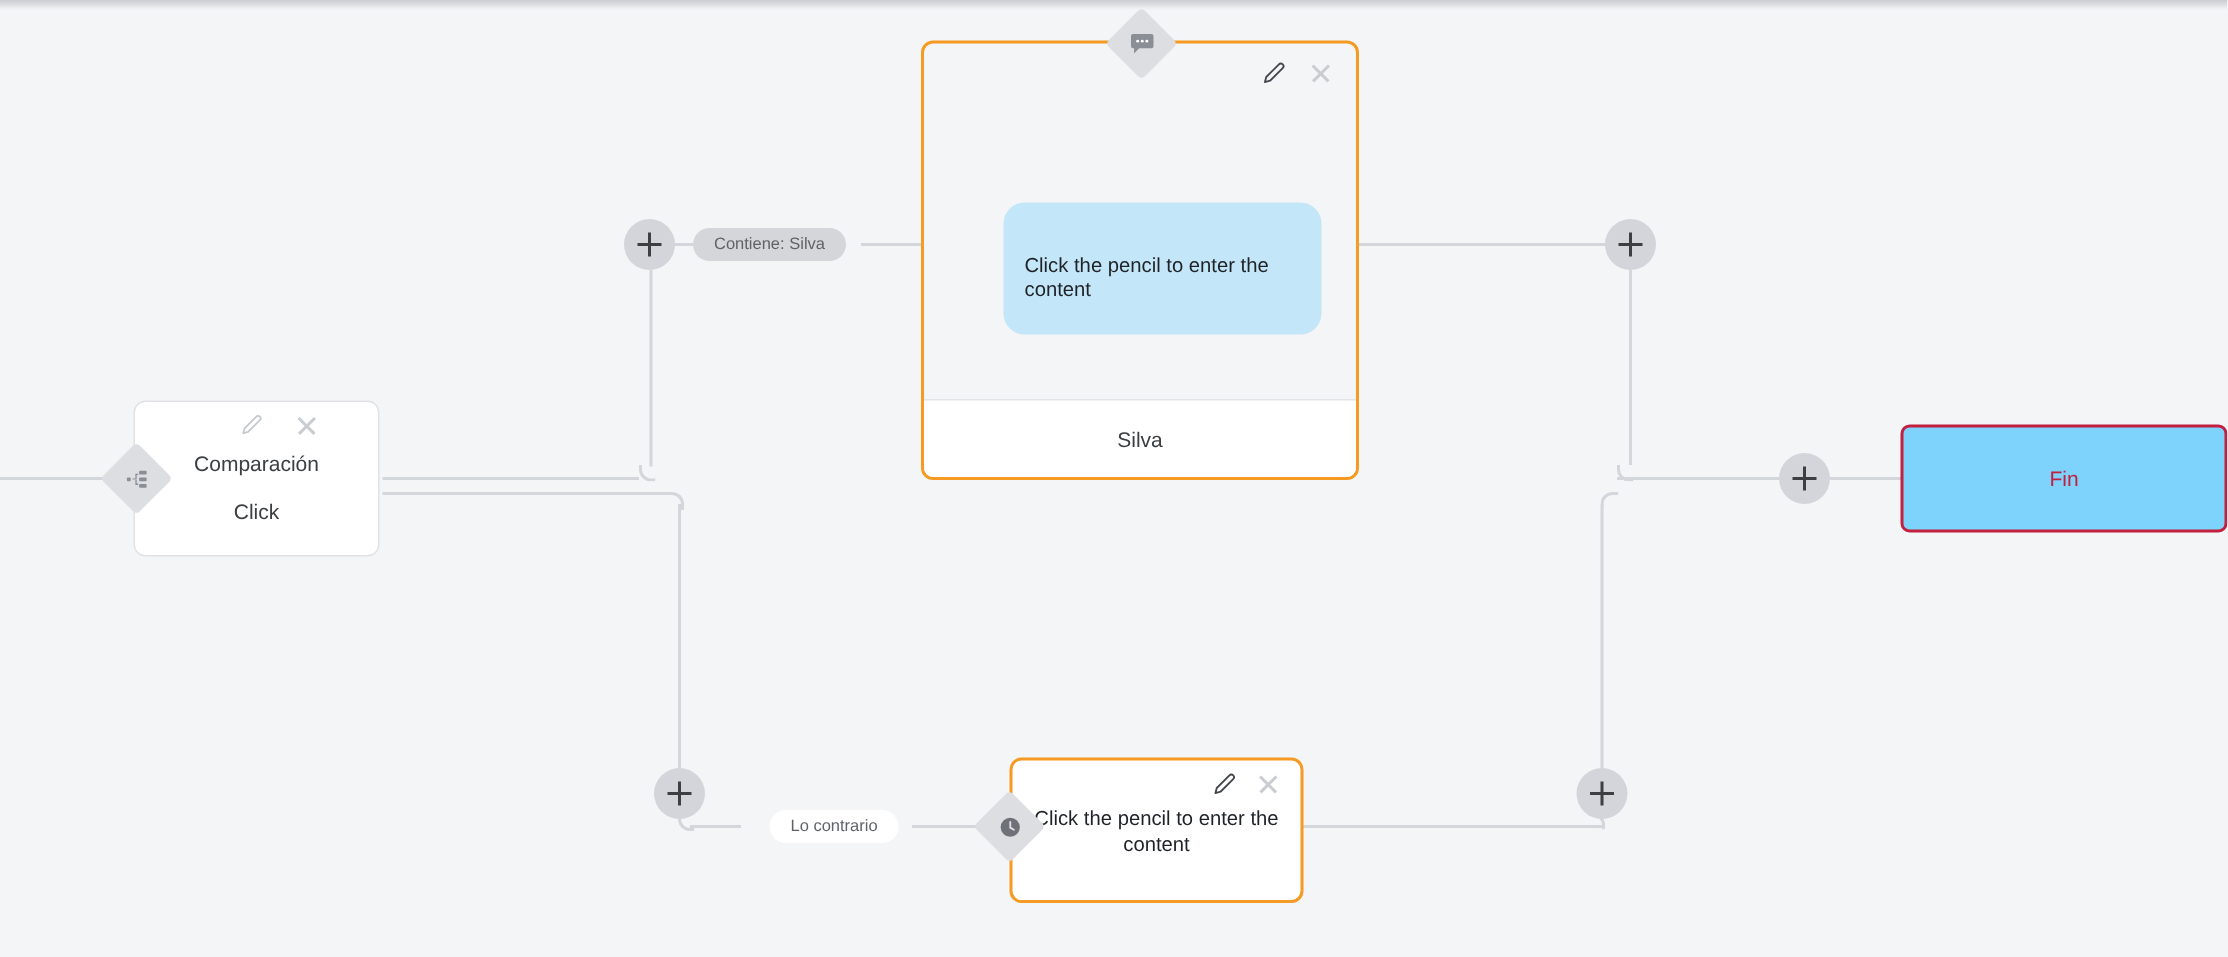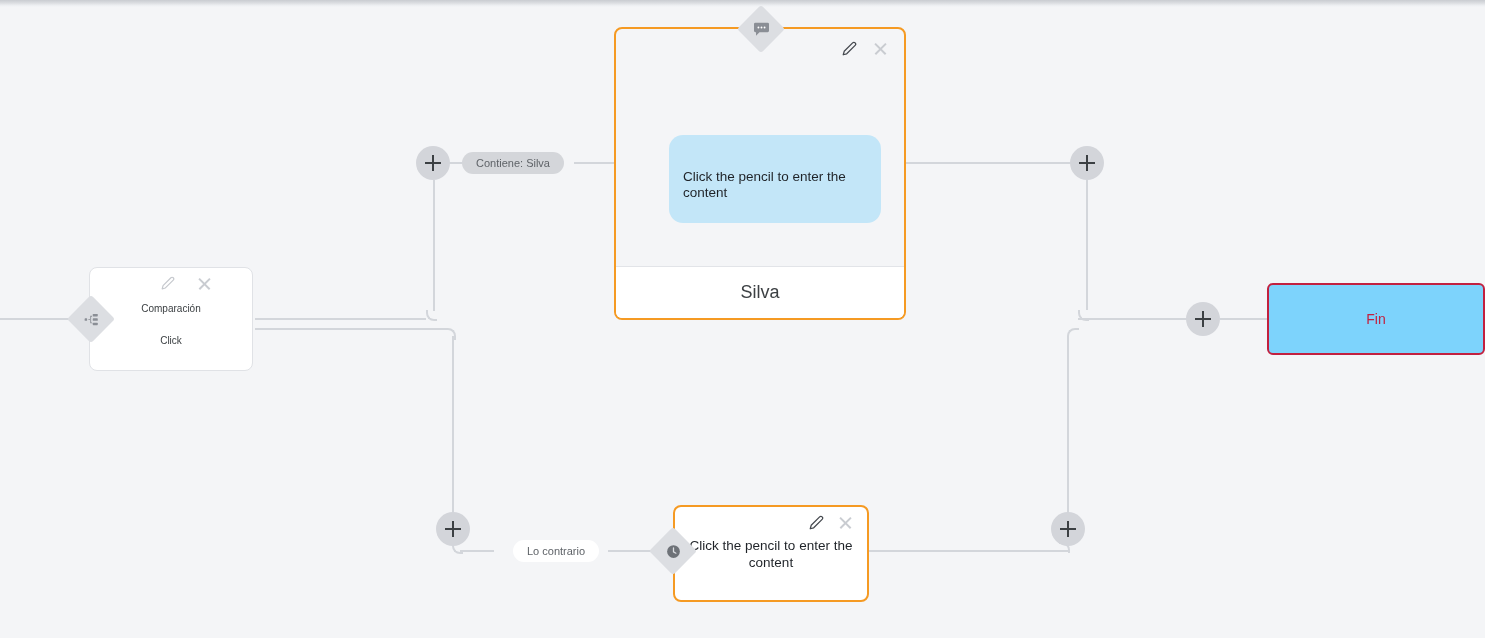--- a/index.html
+++ b/index.html
@@ -125,21 +125,21 @@
     line-height: 16px;
     color: #1f2328;
   }
   .node-main .footer {
     height: 51px;
     background: #ffffff;
     border-top: 1px solid #e2e4e8;
     display: flex;
     align-items: center;
     justify-content: center;
-    font-size: 18px;
+    font-size: 14px;
     color: #3c4043;
   }
   .node-small {
     width: 196px;
     height: 97px;
     border: 2px solid #f59a23;
     background: #ffffff;
     box-sizing: border-box;
     position: absolute;
     border-radius: 8px;
@@ -171,21 +171,21 @@
   .node-cmp .toolrow {
     height: 30px;
     display: flex;
     justify-content: center;
     align-items: center;
     gap: 22px;
     padding-left: 30px;
   }
   .node-cmp .cmptext {
     text-align: center;
-    font-size: 10px;
+    font-size: 14px;
     color: #3c4043;
     line-height: 22px;
   }
   .node-cmp .cmptext .l2 { margin-top: 10px; }
   .node-fin {
     position: absolute;
     width: 218px;
     height: 72px;
     background: #7dd3fc;
     border: 2px solid #c2203f;

